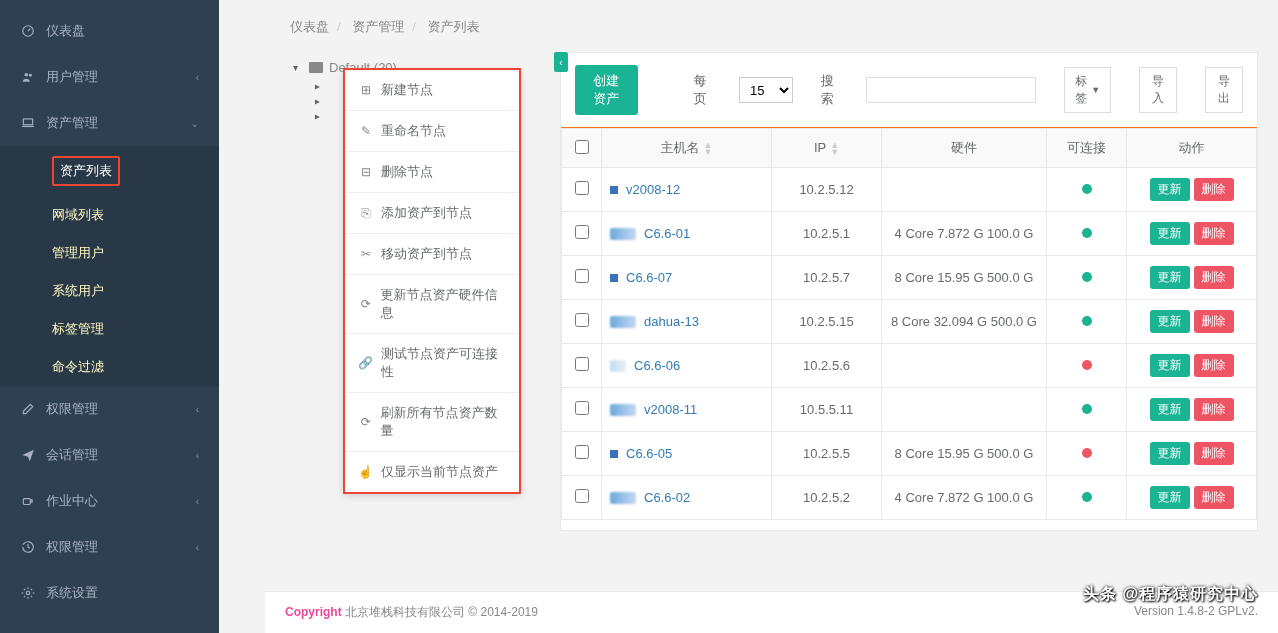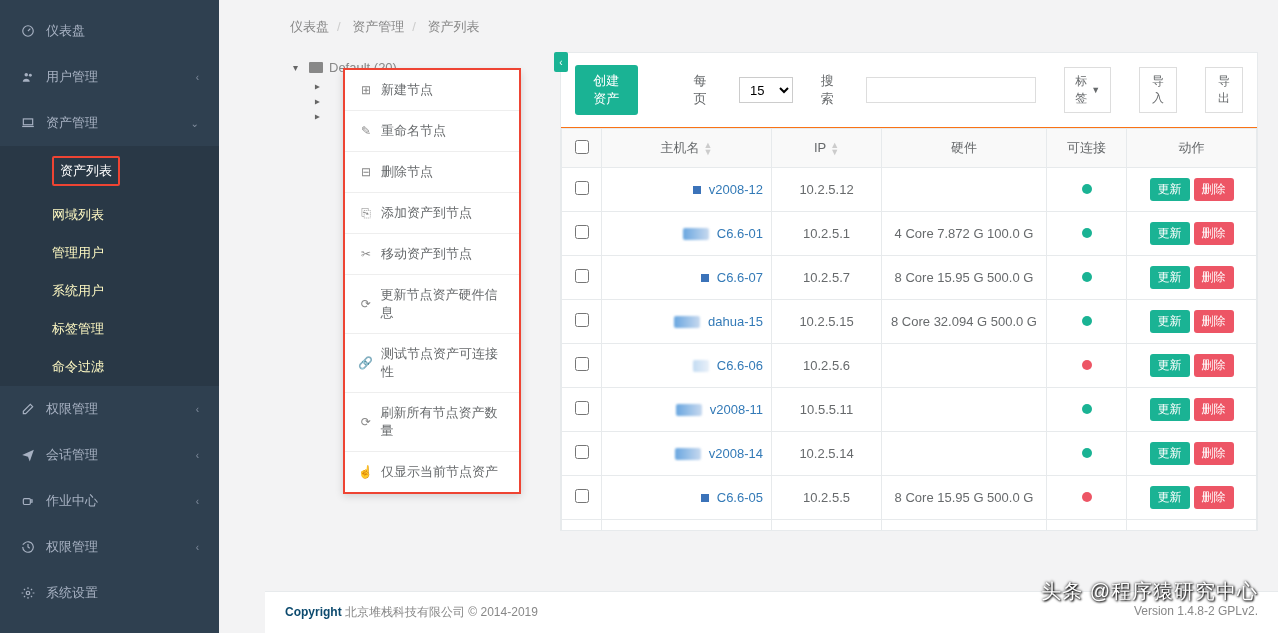--- a/index.html
+++ b/index.html
@@ -55,35 +55,35 @@
 .search-input { width: 170px; height: 26px; border: 1px solid #ddd; padding: 0 8px; font-size: 13px; }
 .btn-outline { background: #fff; border: 1px solid #ddd; padding: 5px 10px; font-size: 12px; cursor: pointer; display: inline-flex; align-items: center; gap: 4px; color: #676a6c; }
 
 
 .tbl { width: 100%; border-collapse: collapse; font-size: 13px; }
 .tbl th, .tbl td { border: 1px solid #e7eaec; padding: 10px 8px; text-align: center; }
 .tbl th { background: #f9f9f9; font-weight: 500; color: #676a6c; }
 .sort-icons { font-size: 9px; color: #ccc; margin-left: 4px; display:inline-block; line-height:7px; vertical-align:middle;}
 .chk { width: 14px; height: 14px; }
 .host-link { color: #337ab7; cursor: pointer; }
-.host-cell { display: flex; align-items: center; justify-content: flex-end; gap: 8px; }
+.host-cell { display: flex; align-items: center; justify-content: flex-start; gap: 8px; }
 .blur { display:inline-block; width: 26px; height: 12px; background: linear-gradient(90deg,#6aa7e0,#c7d9ef); filter: blur(1px); border-radius:2px;}
 .sq { width: 8px; height: 8px; background: #3b73b9; display: inline-block; }
 .dot { width: 10px; height: 10px; border-radius: 50%; display: inline-block; }
 .dot.green { background: #1ab394; }
 .dot.red { background: #ed5565; }
 .btn-sm { padding: 3px 8px; font-size: 12px; border-radius: 3px; color: #fff; border: none; cursor: pointer; margin: 0 2px; }
 .btn-teal { background: #1ab394; }
 .btn-red { background: #ed5565; }
 
 
 .footer { background: #fff; border-top: 1px solid #e7eaec; padding: 12px 20px; display: flex; justify-content: space-between; font-size: 12px; color: #888; }
-.footer b { font-weight: 700; color: #0c4a6e; }
-
-.watermark { position: absolute; right: 20px; bottom: 28px; font-size: 20px; color: #fff; text-shadow: 0 0 3px #000, 1px 1px 2px #000; font-weight: 400; pointer-events: none; letter-spacing: 1px; }
+.footer b { font-weight: 700; color: #ec4899; }
+
+.watermark { position: absolute; right: 20px; bottom: 28px; font-size: 16px; color: #fff; text-shadow: 0 0 3px #000, 1px 1px 2px #000; font-weight: 700; pointer-events: none; letter-spacing: 1px; }
 
 svg { display:block; }
 </style>
 </head>
 <body>
 
 <div class="layout">
 
   <aside class="sidebar">
     <ul class="nav" id="nav">
@@ -309,21 +309,21 @@
                     <td>10.2.5.7</td>
                     <td>8 Core 15.95 G 500.0 G</td>
                     <td><span class="dot green"></span></td>
                     <td><button class="btn-sm btn-teal">更新</button><button class="btn-sm btn-red">删除</button></td>
                   </tr>
                   <tr>
                     <td><input type="checkbox" class="chk" style=""></td>
                     <td>
                       <div class="host-cell">
                         <span class="blur" style=""></span>
-                        <span class="host-link">dahua-15</span>
+                        <span class="host-link">dahua-13</span>
                       </div>
                     </td>
                     <td>10.2.5.15</td>
                     <td>8 Core 32.094 G 500.0 G</td>
                     <td><span class="dot green"></span></td>
                     <td><button class="btn-sm btn-teal">更新</button><button class="btn-sm btn-red">删除</button></td>
                   </tr>
                   <tr>
                     <td><input type="checkbox" class="chk" style=""></td>
                     <td>
@@ -339,33 +339,20 @@
                   </tr>
                   <tr>
                     <td><input type="checkbox" class="chk" style=""></td>
                     <td>
                       <div class="host-cell">
                         <span class="blur" style=""></span>
                         <span class="host-link">v2008-11</span>
                       </div>
                     </td>
                     <td>10.5.5.11</td>
-                    <td></td>
-                    <td><span class="dot green"></span></td>
-                    <td><button class="btn-sm btn-teal">更新</button><button class="btn-sm btn-red">删除</button></td>
-                  </tr>
-                  <tr>
-                    <td><input type="checkbox" class="chk" style=""></td>
-                    <td>
-                      <div class="host-cell">
-                        <span class="blur" style=""></span>
-                        <span class="host-link">v2008-14</span>
-                      </div>
-                    </td>
-                    <td>10.2.5.14</td>
                     <td></td>
                     <td><span class="dot green"></span></td>
                     <td><button class="btn-sm btn-teal">更新</button><button class="btn-sm btn-red">删除</button></td>
                   </tr>
                   <tr>
                     <td><input type="checkbox" class="chk" style=""></td>
                     <td>
                       <div class="host-cell">
                         <span class="sq"></span>
                         <span class="host-link">C6.6-05</span>

